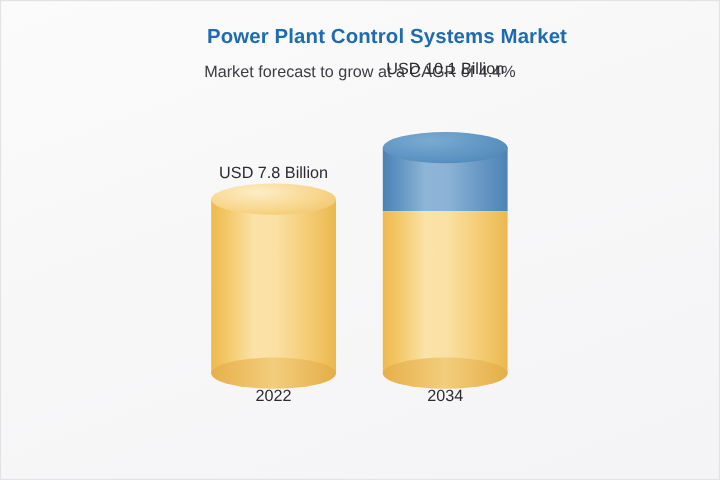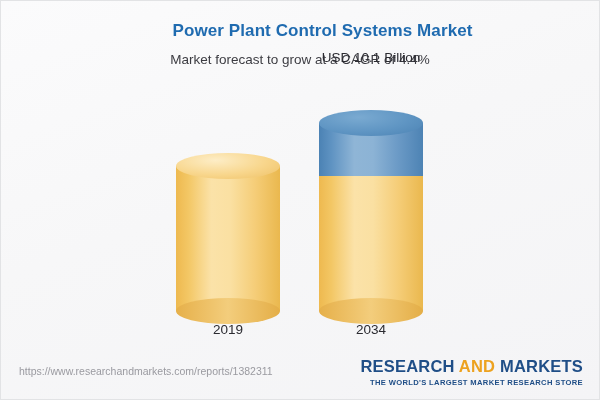--- a/index.html
+++ b/index.html
@@ -173,48 +173,42 @@
 <div class="card">
 
   <div class="header">
     <p class="chart-title">Power Plant Control Systems Market</p>
     <p class="chart-subtitle">Market forecast to grow at a CAGR of 4.4%</p>
   </div>
 
   <div class="plot">
 
     <div class="bar-group g2024">
+      <div class="value-label" style="top:-30px;">USD 7.8 Billion</div>
       <div class="cyl">
         <div class="seg gold" style="height:145px;">
           <div class="body"></div>
           <div class="cap bottom"></div>
           <div class="cap top"></div>
         </div>
       </div>
     </div>
-    <div class="axis-label" style="left:227px;">2019</div>
+    <div class="axis-label" style="left:227px;">2022</div>
 
     <div class="bar-group g2030">
       <div class="value-label" style="top:-73px;">USD 10.1 Billion</div>
       <div class="cyl">
         <div class="seg blue" style="height:53px;">
           <div class="body"></div>
           <div class="cap top"></div>
         </div>
         <div class="seg gold" style="height:135px;">
           <div class="body"></div>
           <div class="cap bottom"></div>
         </div>
       </div>
     </div>
     <div class="axis-label" style="left:370px;">2034</div>
 
   </div>
 
-  <div class="footer">
-    <div class="footer-url">https://www.researchandmarkets.com/reports/1382311</div>
-    <div class="logo">
-      <div class="logo-main"><span>RESEARCH</span> <span class="logo-and">AND</span> <span>MARKETS</span></div>
-      <div class="logo-tag">THE WORLD'S LARGEST MARKET RESEARCH STORE</div>
-    </div>
-  </div>
 
 </div>
 
 </body></html>

